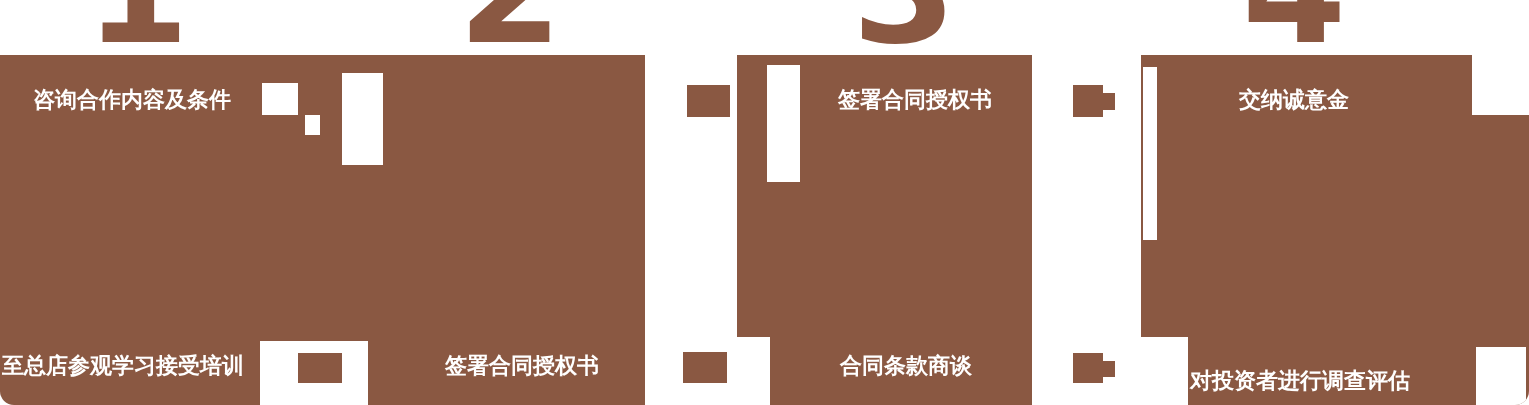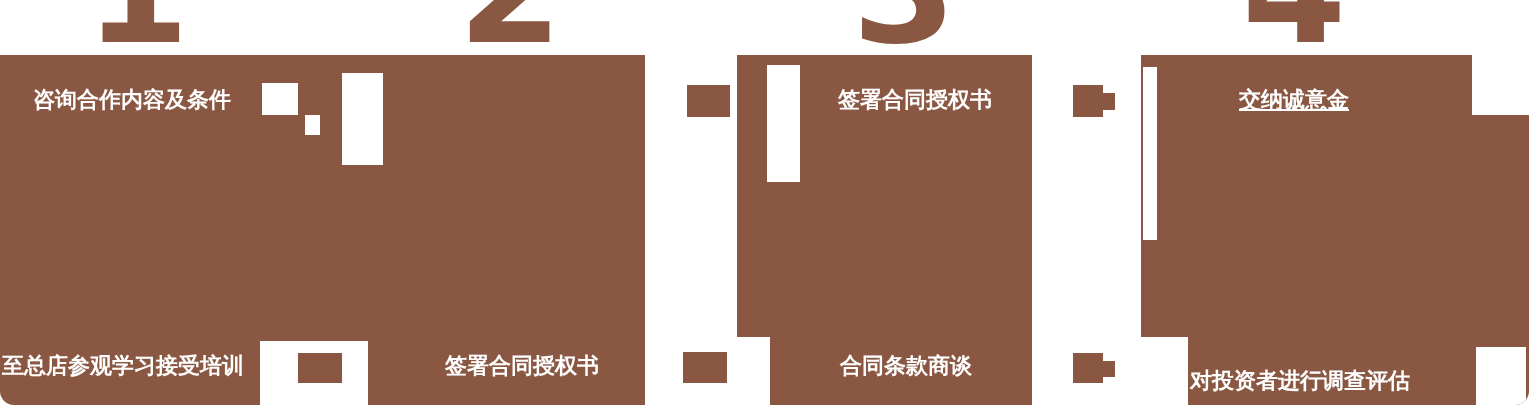--- a/index.html
+++ b/index.html
@@ -87,21 +87,21 @@
     color:var(--white);
     font-size:22px;
     font-weight:bold;
     line-height:26px;
     white-space:nowrap;
     letter-spacing:0;
   }
   .t1{left:33px;top:87px;}
   .t2{left:403px;top:87px;}
   .t3{left:838px;top:87px;}
-  .t4{left:1239px;top:87px;text-decoration:underline;}
+  .t4{left:1239px;top:87px;}
   .b1{left:2px;top:353px;}
   .b2{left:445px;top:353px;}
   .b3{left:840px;top:353px;text-align:right;}
   .b4{left:1190px;top:368px;}
 </style>
 </head>
 <body>
 
 <div class="stage">
 

